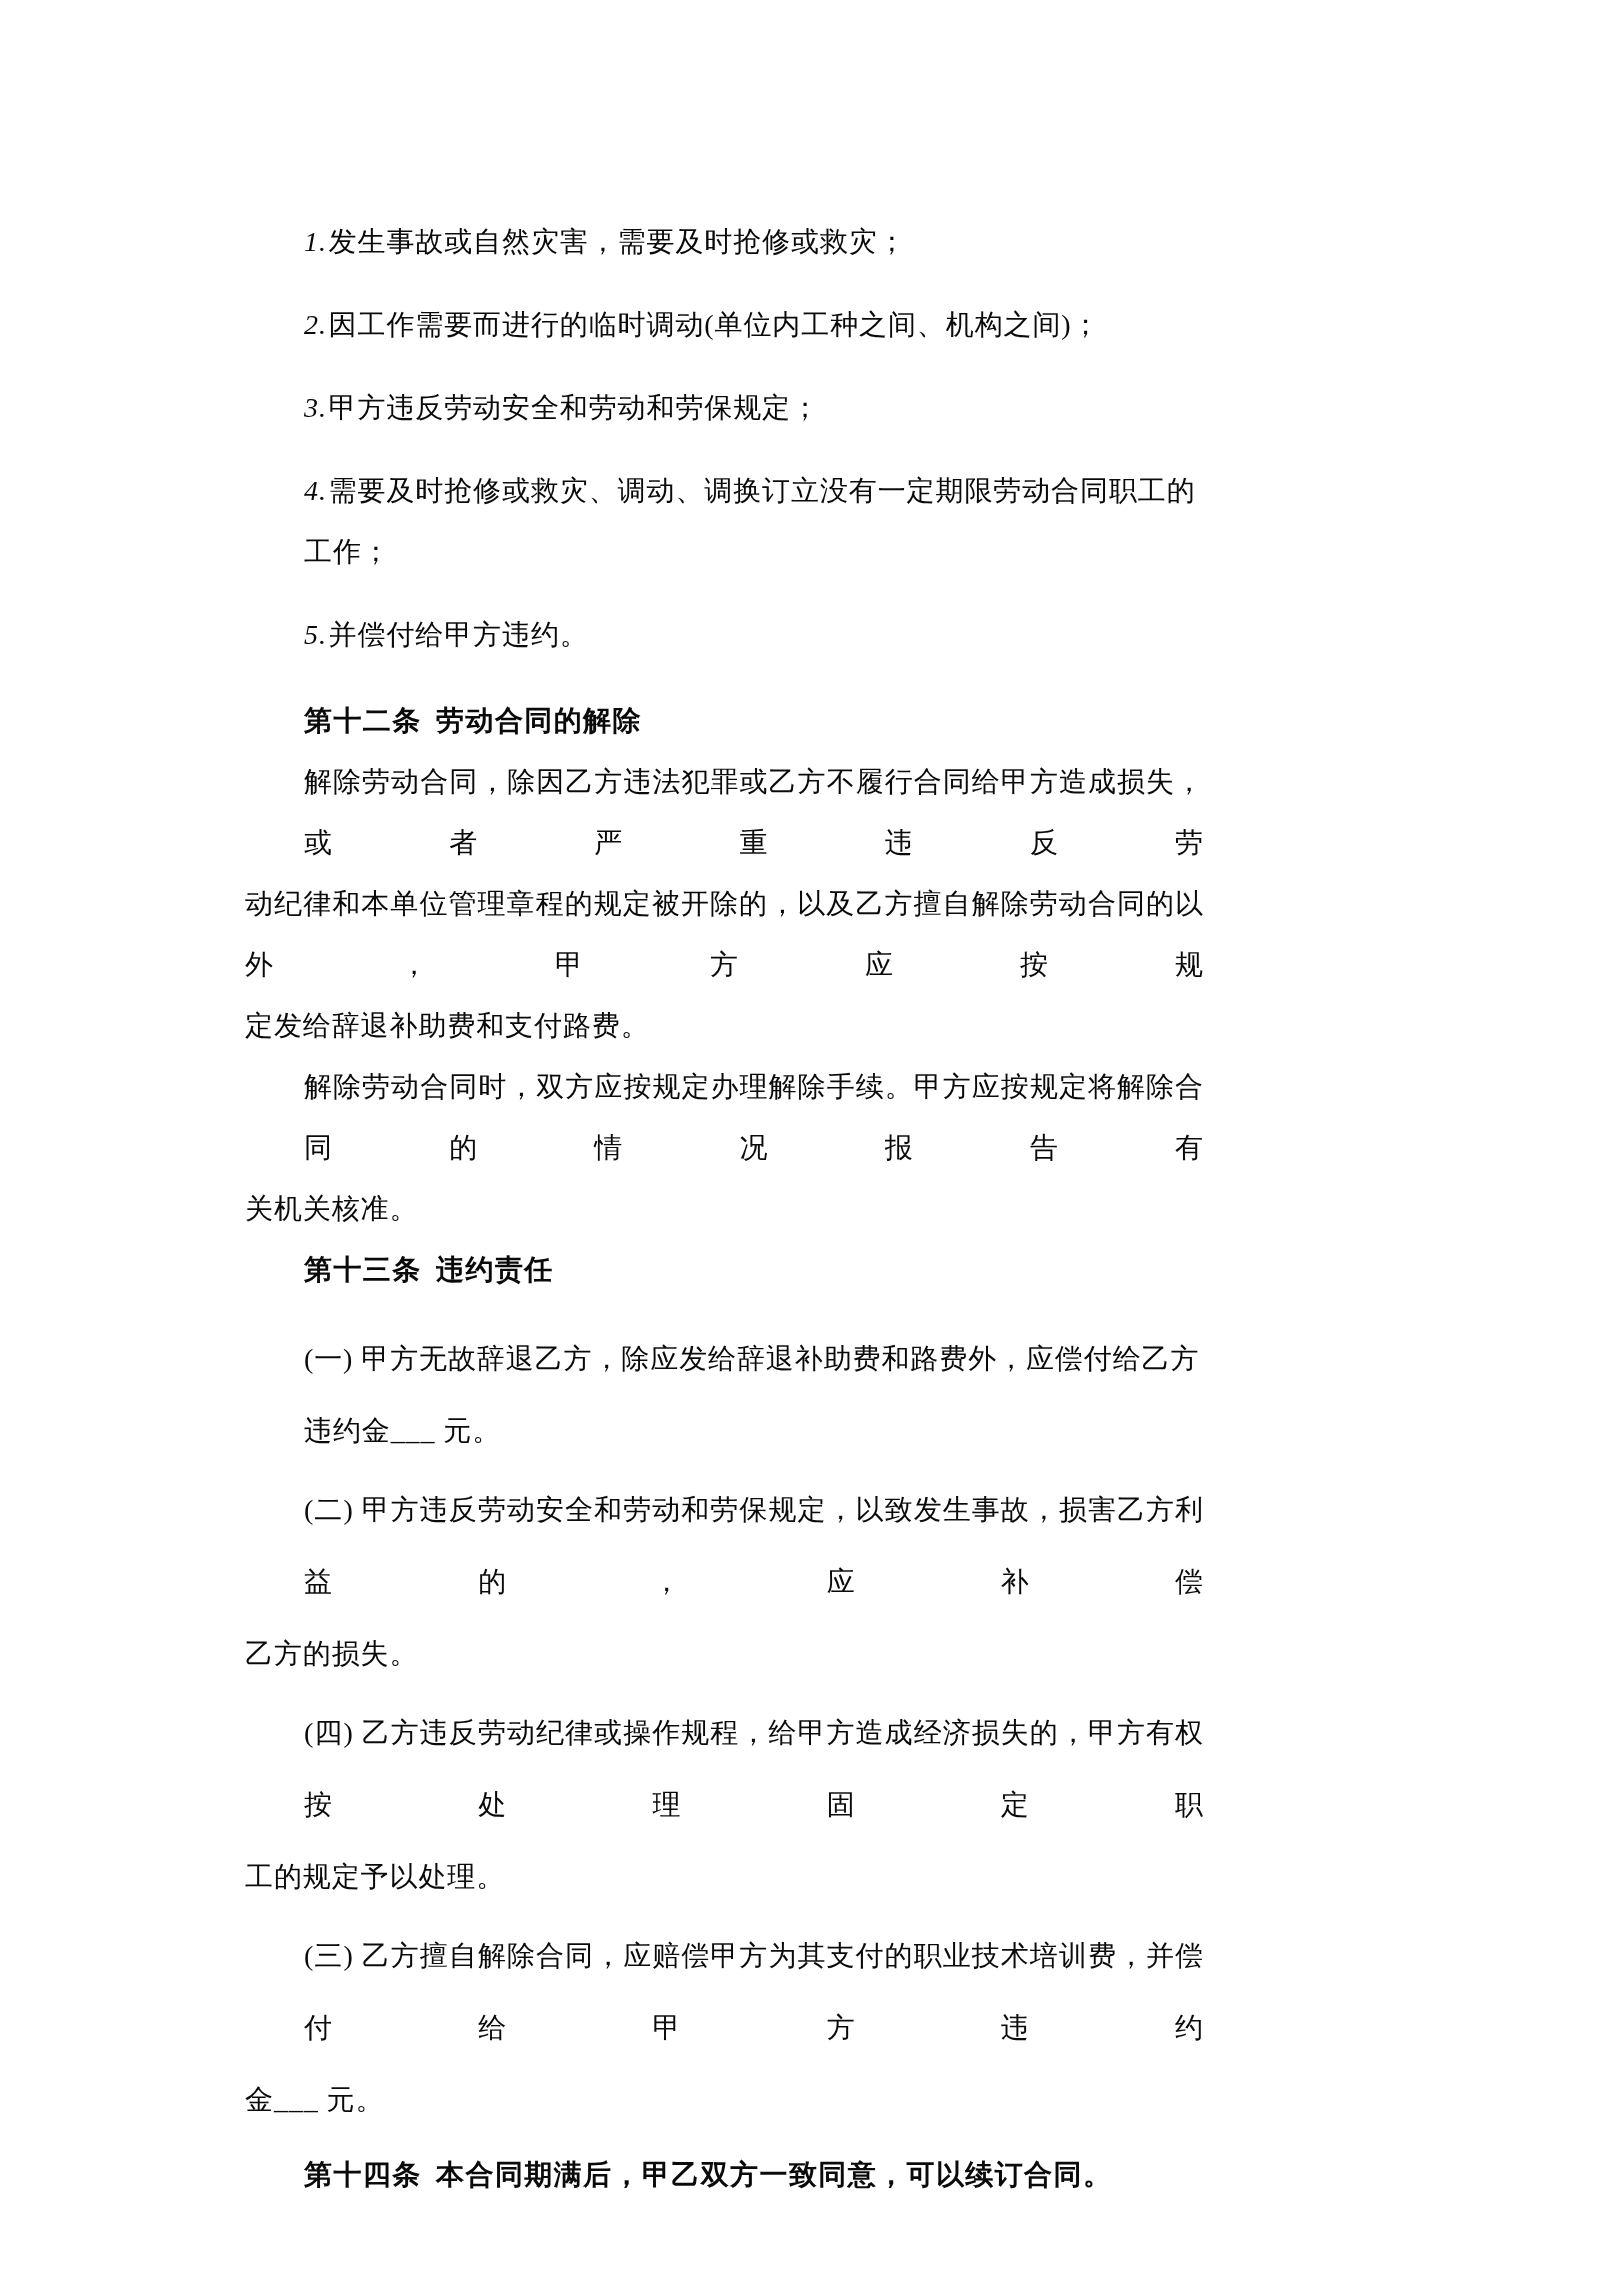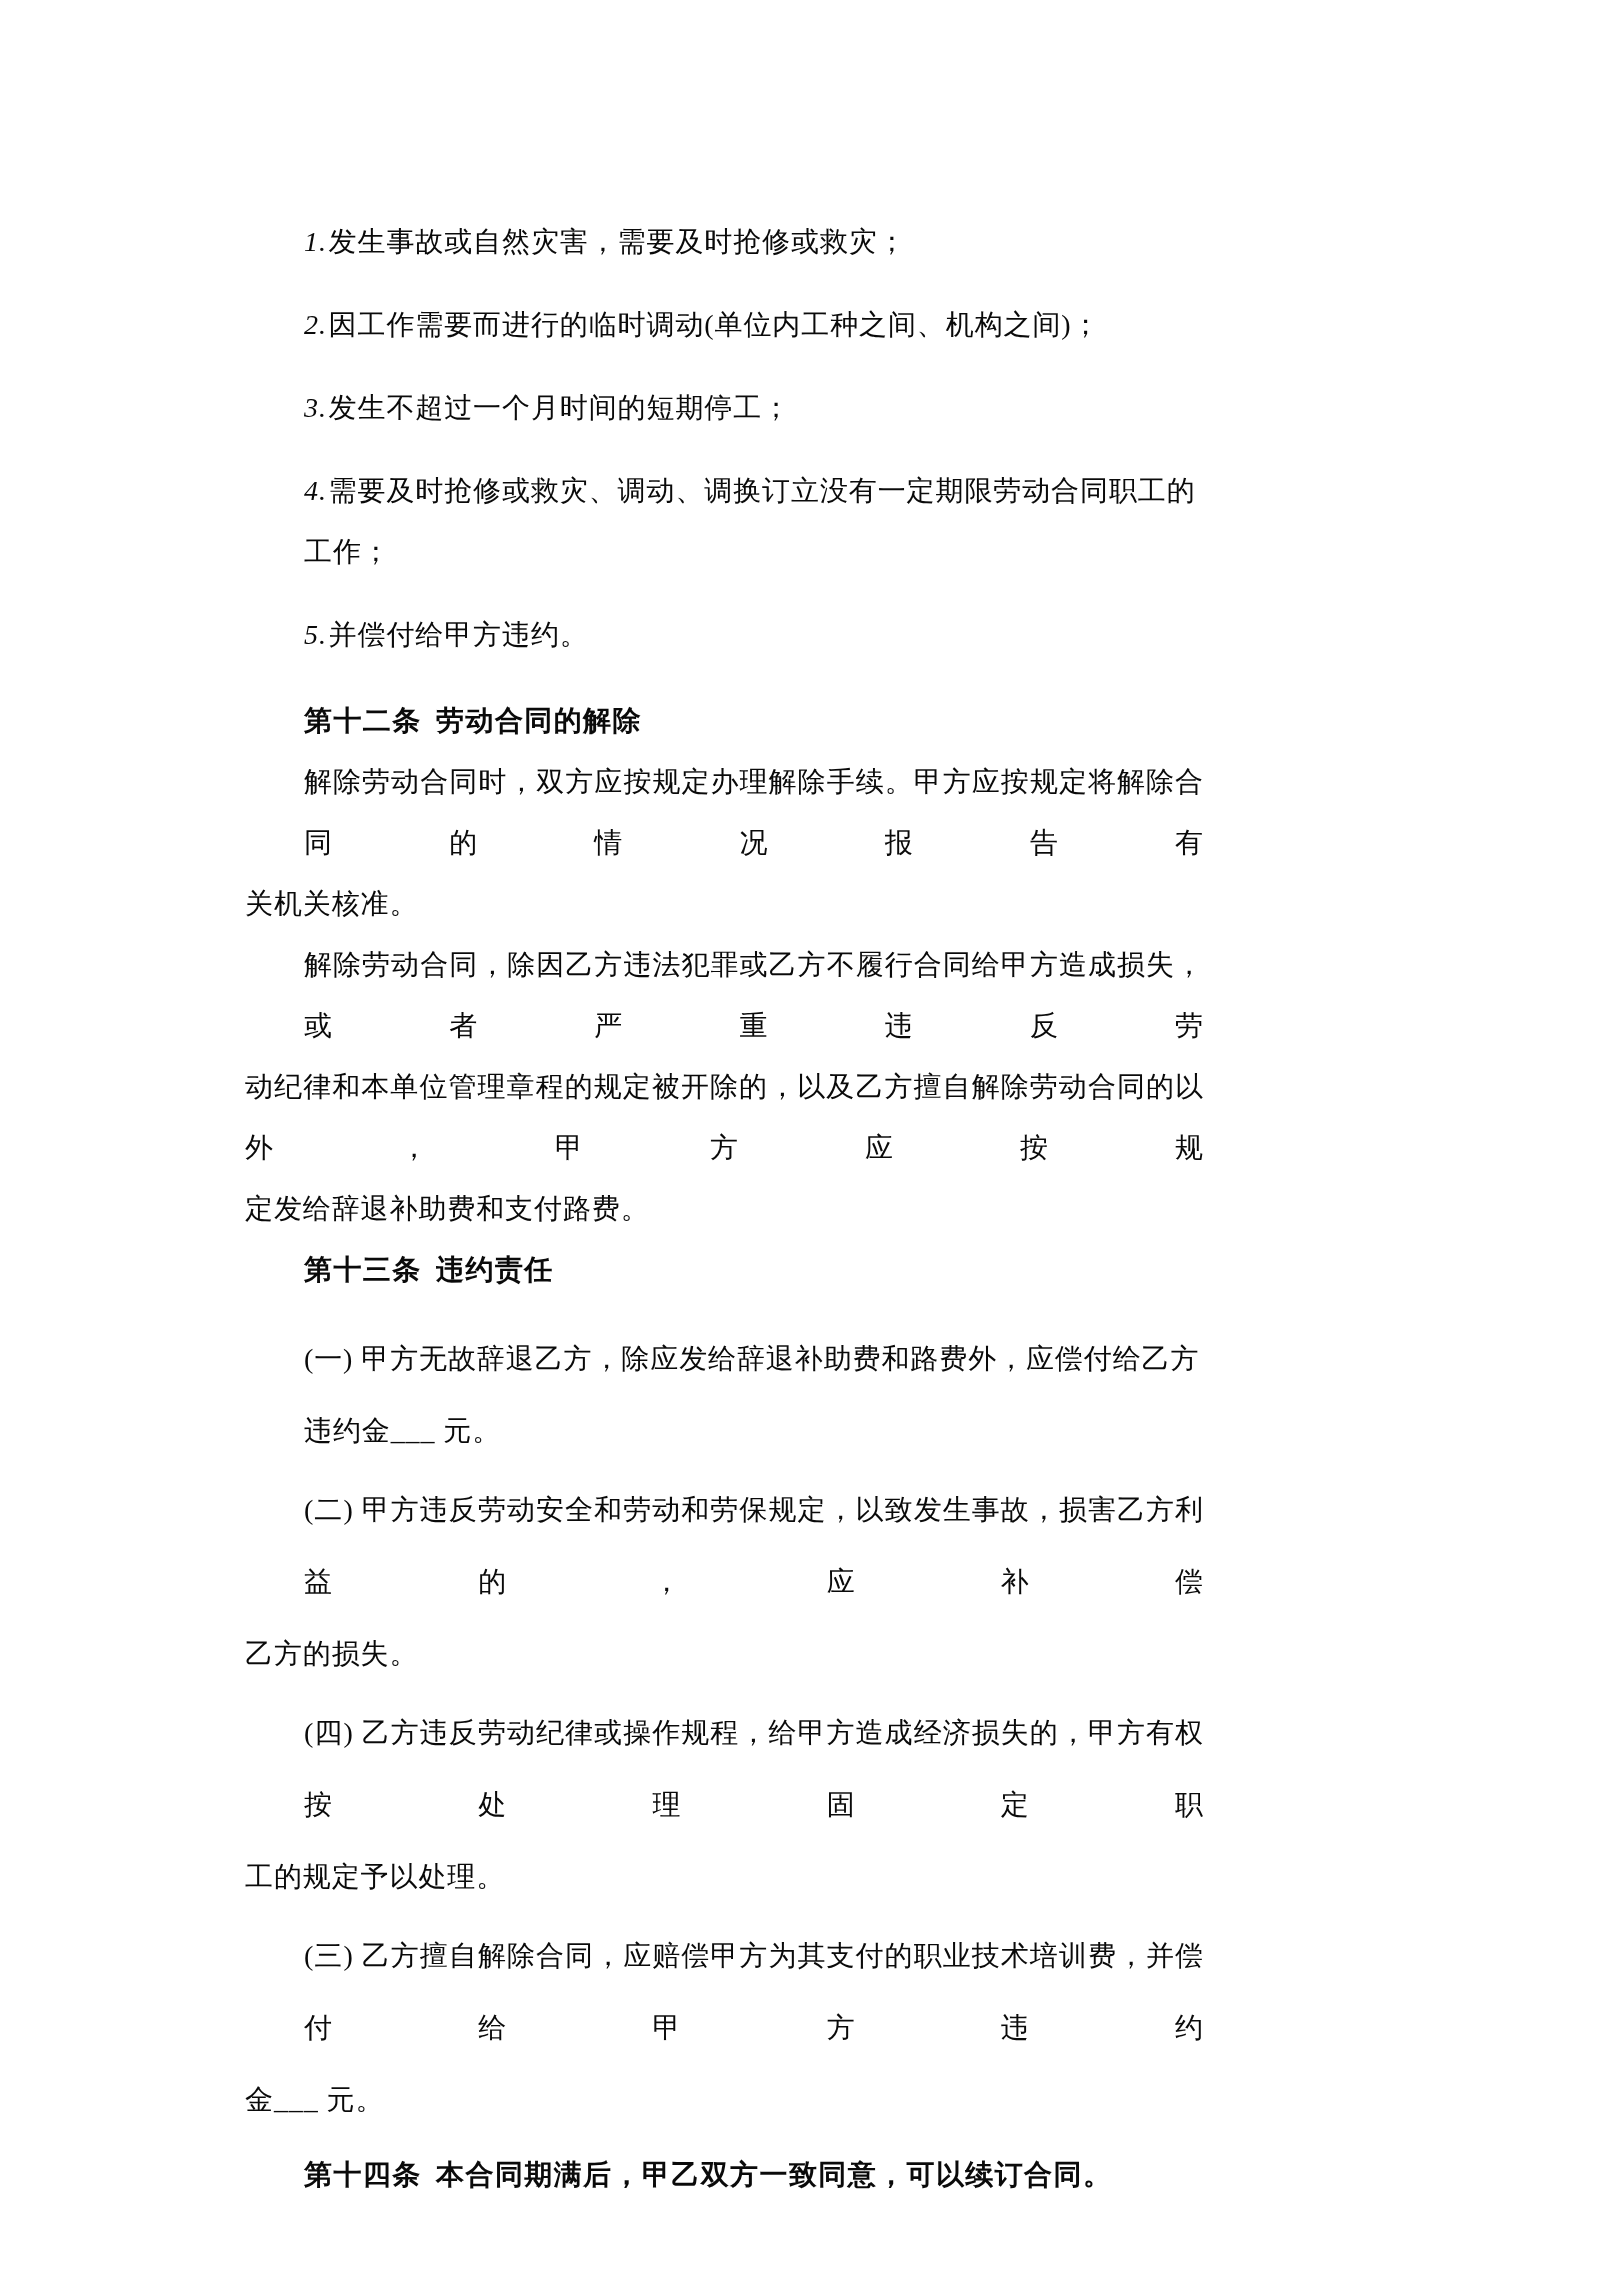--- a/index.html
+++ b/index.html
@@ -56,32 +56,32 @@
   }
   .rule.w-full{width:1014px;}
 </style>
 </head>
 <body>
 
 <div class="page">
   <div class="content">
       <div class="line item indent"><span class="num">1.</span><span>发生事故或自然灾害，需要及时抢修或救灾；</span></div>
       <div class="line item indent"><span class="num">2.</span><span>因工作需要而进行的临时调动(单位内工种之间、机构之间)；</span></div>
-      <div class="line item indent"><span class="num">3.</span><span>发生不超过一个月时间的短期停工；</span></div>
+      <div class="line item indent"><span class="num">3.</span><span>甲方违反劳动安全和劳动和劳保规定；</span></div>
       <div class="line item indent"><span class="num">4.</span><span>需要及时抢修或救灾、调动、调换订立没有一定期限劳动合同职工的工作；</span></div>
       <div class="line item indent"><span class="num">5.</span><span>并偿付给甲方违约。</span></div>
       <div class="line heading indent"><span>第十二条</span><span class="gap"></span><span>劳动合同的解除</span></div>
       <div class="para">
-        <div class="line indent fill">解除劳动合同时，双方应按规定办理解除手续。甲方应按规定将解除合同的情况报告有</div>
-        <div class="line">关机关核准。</div>
-      </div>
-      <div class="para">
         <div class="line indent fill">解除劳动合同，除因乙方违法犯罪或乙方不履行合同给甲方造成损失，或者严重违反劳</div>
         <div class="line fill">动纪律和本单位管理章程的规定被开除的，以及乙方擅自解除劳动合同的以外，甲方应按规</div>
         <div class="line">定发给辞退补助费和支付路费。</div>
+      </div>
+      <div class="para">
+        <div class="line indent fill">解除劳动合同时，双方应按规定办理解除手续。甲方应按规定将解除合同的情况报告有</div>
+        <div class="line">关机关核准。</div>
       </div>
       <div class="line heading indent mb-after-h13"><span>第十三条</span><span class="gap"></span><span>违约责任</span></div>
       <div class="para-b">
         <div class="line indent">(一) 甲方无故辞退乙方，除应发给辞退补助费和路费外，应偿付给乙方违约金___ 元。</div>
       </div>
       <div class="para-b">
         <div class="line indent fill">(二) 甲方违反劳动安全和劳动和劳保规定，以致发生事故，损害乙方利益的，应补偿</div>
         <div class="line">乙方的损失。</div>
       </div>
       <div class="para-b">

